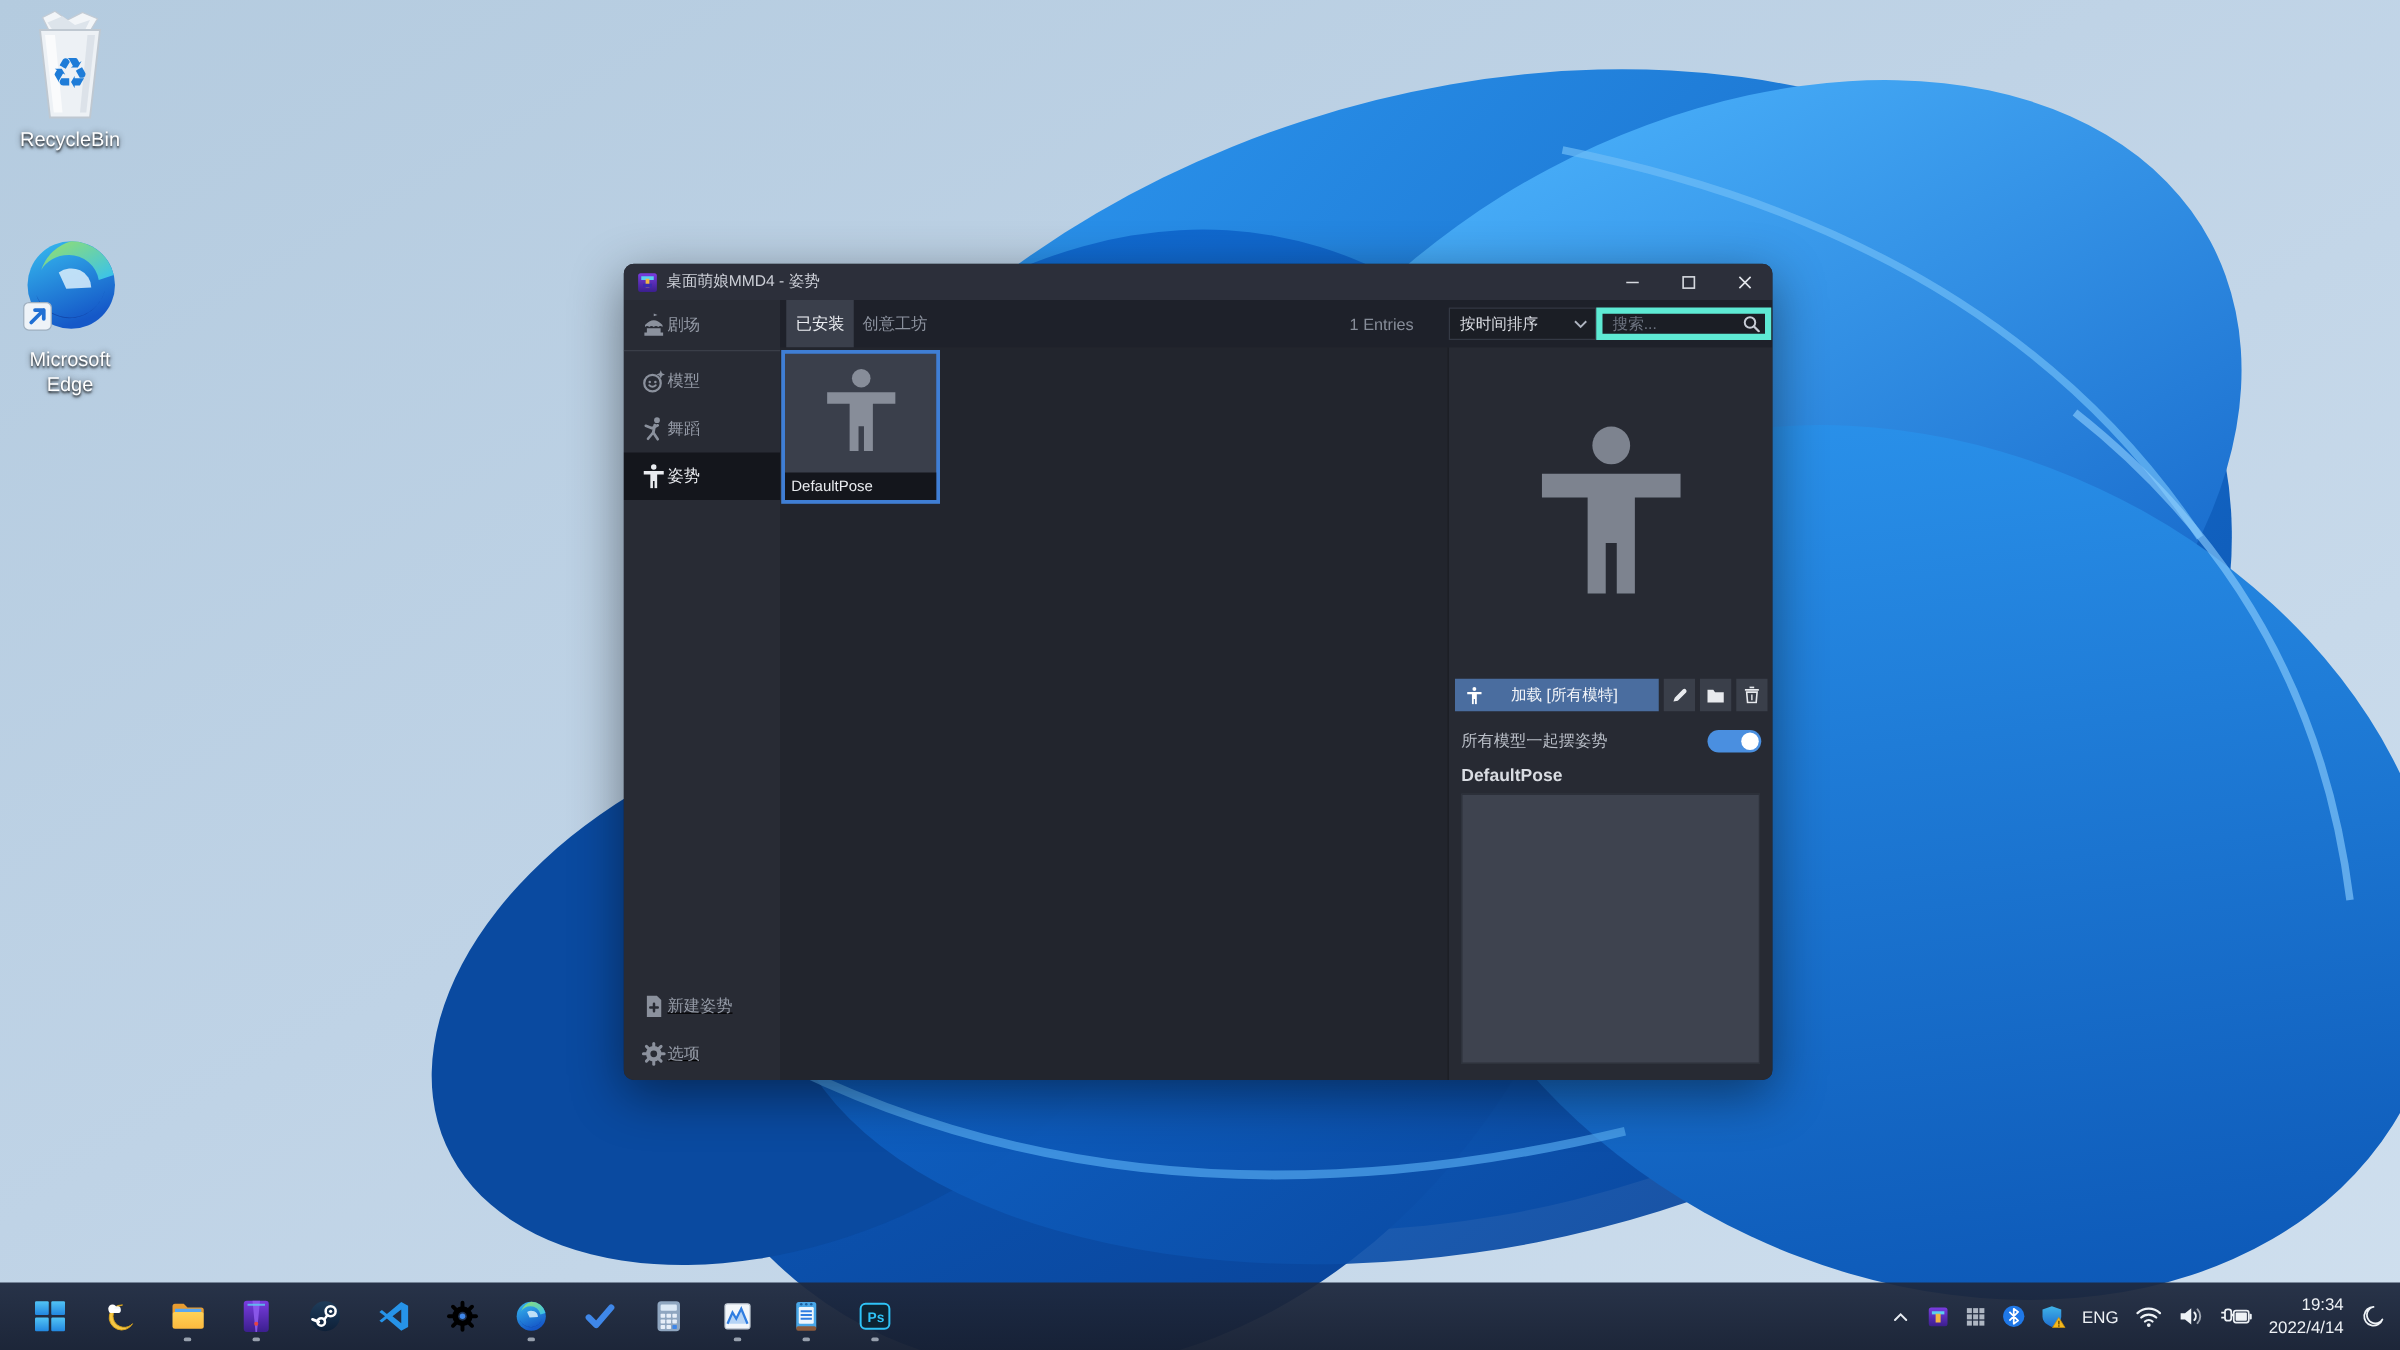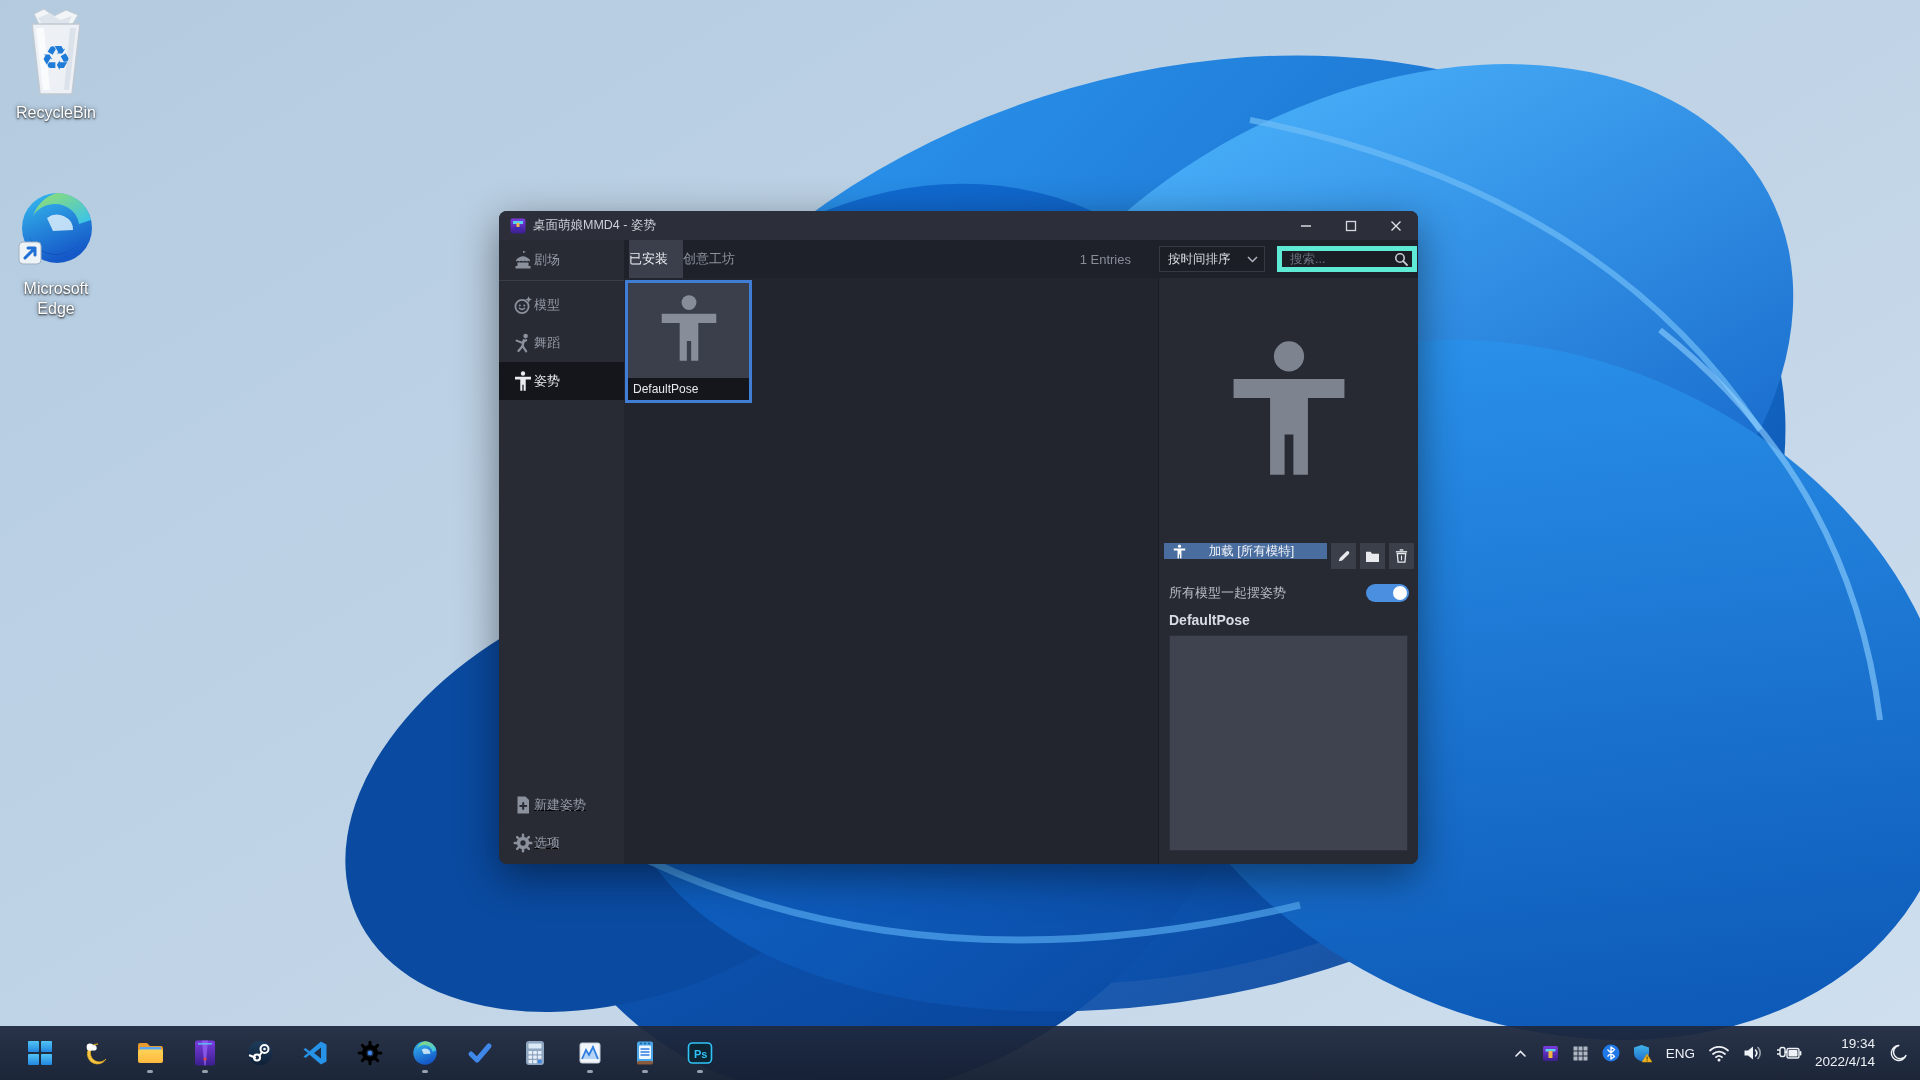--- a/index.html
+++ b/index.html
@@ -32,28 +32,28 @@
     color:#949aa6;font-size:13px;}
   .side-item .s-ic{width:20px;height:20px;color:#8b919d;flex:0 0 20px;}
   .side-item.first{height:40px;}
   .side-sep{height:1px;background:#3a3e48;margin:0;}
   .side-group-top{margin-top:5px;}
   .side-item.selected{background:#14161c;color:#e9ebef;}
   .side-item.selected .s-ic{color:#e9ebef;}
   .side-bottom{margin-top:auto;padding-bottom:2px;text-decoration:underline;}
 
   #tabstrip{position:absolute;left:125px;top:29px;width:794px;height:38px;background:#1e212a;}
-  .tab{position:absolute;top:0;height:38px;display:flex;align-items:center;justify-content:flex-start;
+  .tab{position:absolute;top:0;height:38px;display:flex;align-items:center;justify-content:center;
     font-size:13px;color:#8c929e;}
   .tab.active{background:#3a3f4b;color:#eceef2;}
   #tab-installed{left:5px;width:54px;}
   #tab-workshop{left:59px;width:66px;}
   #entries-count{position:absolute;right:287px;top:0;height:38px;display:flex;align-items:center;
     color:#878d99;font-size:13px;}
-  #sort-dropdown{position:absolute;left:535px;top:6px;width:106px;height:26px;background:#1b1e25;
+  #sort-dropdown{position:absolute;left:535px;top:6px;width:118px;height:26px;background:#1b1e25;
     border:1px solid #343944;box-sizing:border-box;display:flex;align-items:center;
     color:#dadde3;font-size:12.5px;padding:0 6px 0 8px;}
   #sort-dropdown .dd-label{flex:1;}
   #search-box{position:absolute;left:653px;top:6px;width:140px;height:26px;background:#1b1e25;
     border:5px solid #5eead4;box-sizing:border-box;display:flex;align-items:center;padding:0 4px 0 6px;}
   #search-box input{flex:1;min-width:0;background:transparent;border:none;outline:none;
     color:#cfd3da;font-size:12.5px;font-family:inherit;}
   #search-box input::placeholder{color:#6d7380;}
 
   #content-grid{position:absolute;left:125px;top:67px;width:534px;height:586px;background:#22252d;}
@@ -61,21 +61,21 @@
     border:3px solid #3f7ed4;background:#3a3f4b;}
   .tile .t-person{position:absolute;left:50%;top:9px;transform:translateX(-50%);color:#878d99;}
   .tile .t-label{position:absolute;left:0;bottom:0;width:100%;height:22px;line-height:22px;
     background:rgba(12,14,18,.82);color:#e8eaee;font-size:12px;padding-left:5px;box-sizing:border-box;
     white-space:nowrap;overflow:hidden;}
 
   #detail-panel{position:absolute;left:659px;top:67px;width:260px;height:586px;background:#272a33;
     border-left:1px solid #1a1c22;box-sizing:border-box;}
   #preview-person{position:absolute;left:50%;top:60px;transform:translateX(-50%);color:#7d838f;}
   #action-row{position:absolute;left:5px;top:265px;width:250px;height:26px;display:flex;gap:4px;}
-  #load-button{flex:1;height:16px;background:#4a6d9f;display:flex;align-items:center;
+  #load-button{flex:1;height:26px;background:#4a6d9f;display:flex;align-items:center;
     color:#f2f4f8;font-size:12.5px;}
   #load-button .lb-ic{margin-left:9px;color:#fff;}
   #load-button .lb-text{flex:1;text-align:center;padding-right:10px;}
   .sq-btn{width:25px;height:26px;background:#3a3f4a;display:flex;align-items:center;justify-content:center;}
   #toggle-row{position:absolute;left:10px;top:304px;width:240px;height:22px;display:flex;align-items:center;}
   #toggle-row .tg-label{flex:1;color:#b9bec7;font-size:13px;}
   .toggle{position:relative;width:43px;height:18px;border-radius:9px;background:#4a8fe0;}
   .toggle .knob{position:absolute;right:2px;top:2px;width:14px;height:14px;border-radius:50%;background:#fff;}
   #pose-title{position:absolute;left:10px;top:334px;color:#d9dce2;font-size:14px;font-weight:bold;}
   #pose-listbox{position:absolute;left:10px;top:357px;width:239px;height:216px;background:#3e434f;

